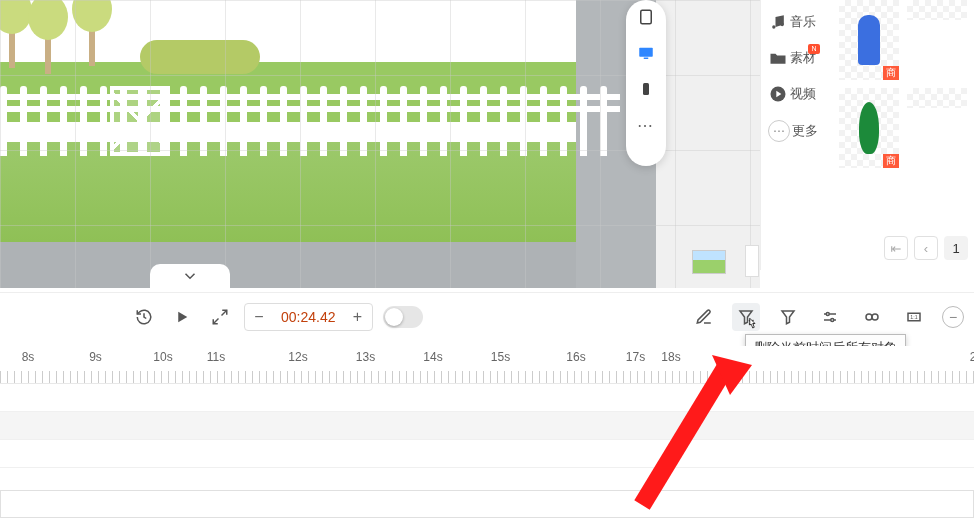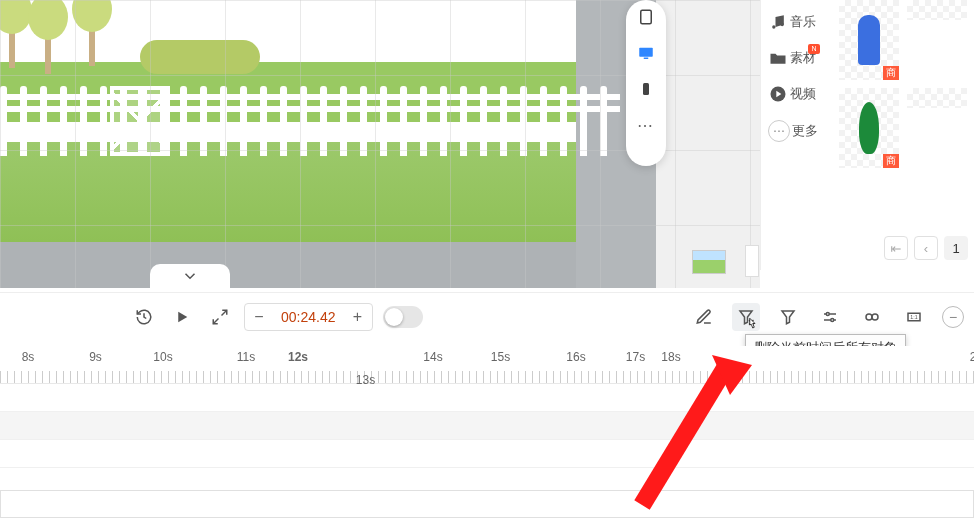--- a/index.html
+++ b/index.html
@@ -315,23 +315,23 @@
 <div class="cursor"><svg viewBox="0 0 24 24">
       <path d="M9 3v9l2-1 2 5 2-1-2-5h3z" fill="#fff" stroke="#000" stroke-width="1"></path>
     </svg></div>
 
 <div class="ruler">
   <div class="ticks"></div>
   <div id="ruler-labels">
       <div class="lbl" style="left: 28px;">8s</div>
       <div class="lbl" style="left: 95.5px;">9s</div>
       <div class="lbl" style="left: 163px;">10s</div>
-      <div class="lbl" style="left: 246px;">11s</div>
-      <div class="lbl" style="left: 298px; font-weight: bold;">12s</div>
-      <div class="lbl" style="left: 365.5px; margin-top: 23px;">13s</div>
+      <div class="lbl" style="left: 216px;">11s</div>
+      <div class="lbl" style="left: 298px;">12s</div>
+      <div class="lbl" style="left: 365.5px;">13s</div>
       <div class="lbl" style="left: 433px;">14s</div>
       <div class="lbl" style="left: 500.5px; text-align: center;">15s</div>
       <div class="lbl" style="left: 576px;">16s</div>
       <div class="lbl" style="left: 635.5px;">17s</div>
       <div class="lbl" style="left: 671px;">18s</div>
       <div class="lbl" style="left: 973px;">2</div>
     </div>
 </div>
 
 <div class="track t1"></div>

